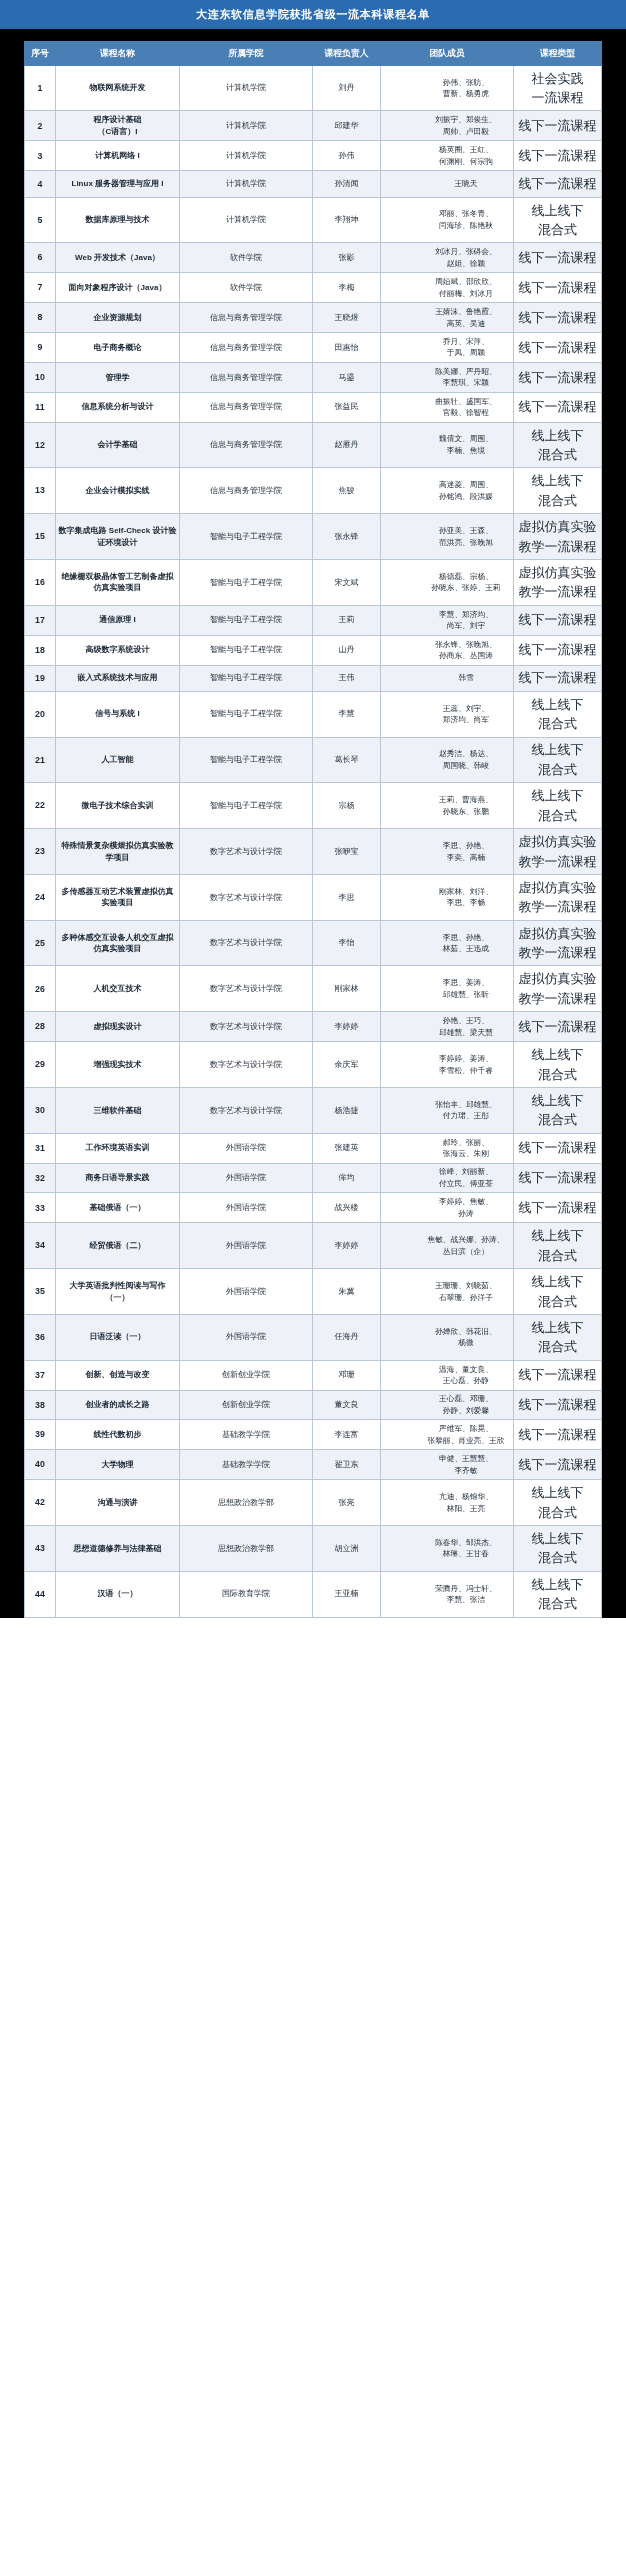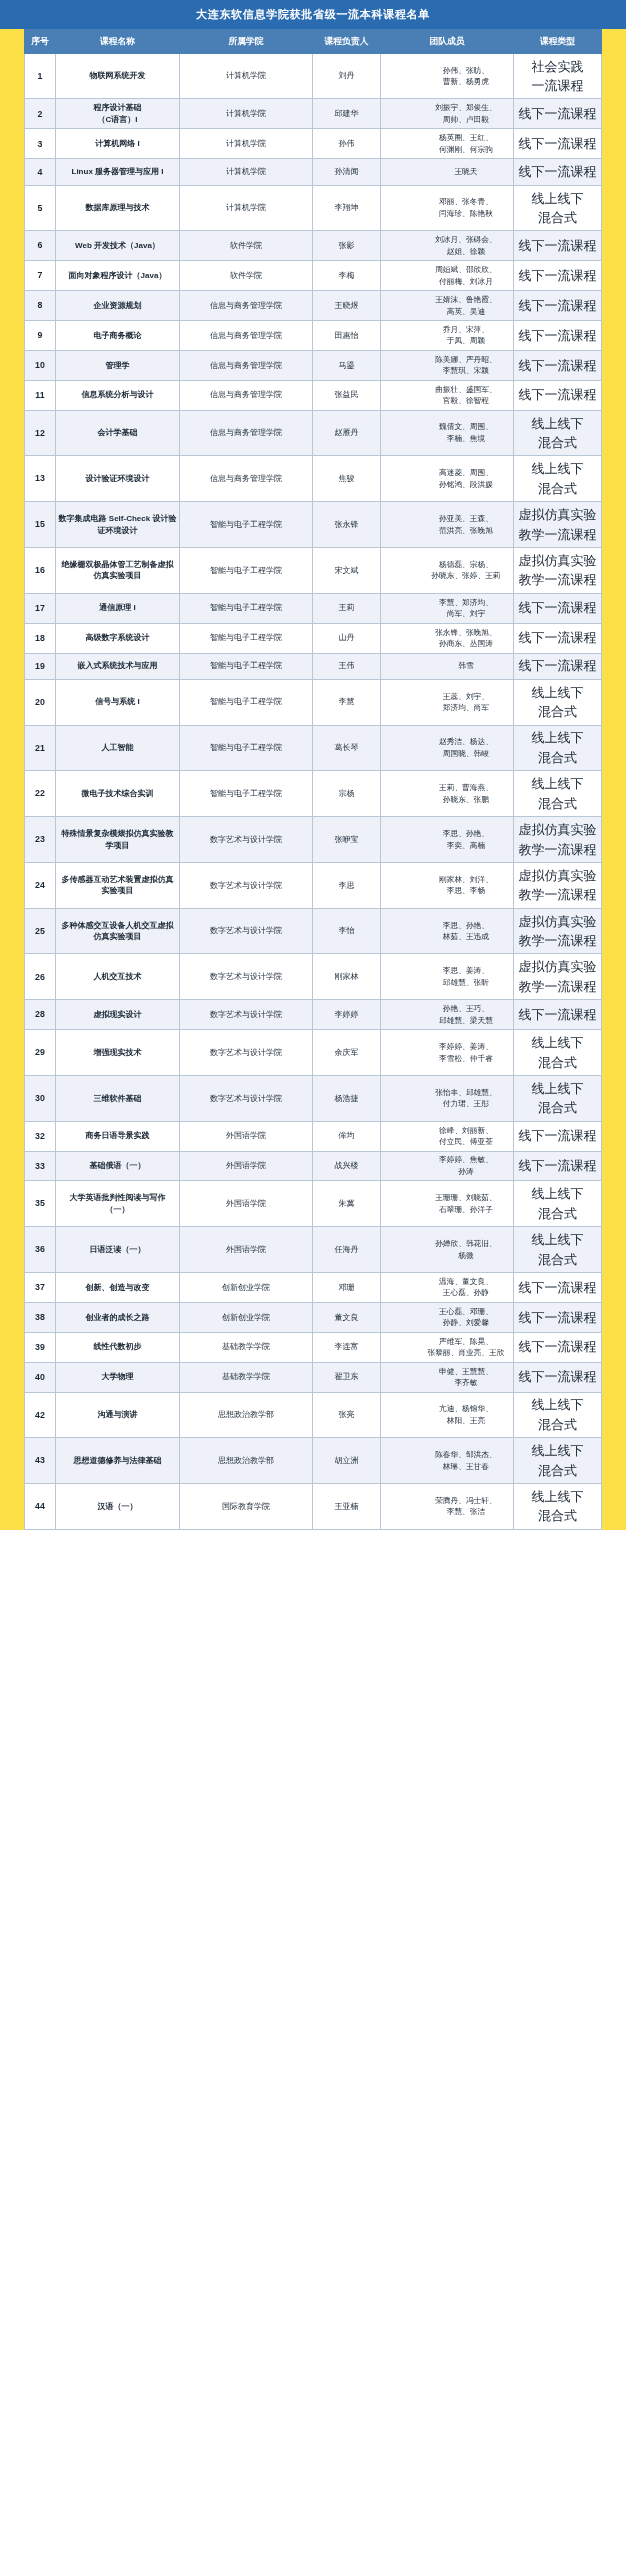--- a/index.html
+++ b/index.html
@@ -1,35 +1,35 @@
 <!DOCTYPE html>
 <html style="font-size:11.8px"><head>
 <meta charset="utf-8">
 <style>
   html,body{margin:0;padding:0;background:#ffffff;}
   body{
     font-family:"Liberation Sans","DejaVu Sans",sans-serif;
     width:626px;
   }
-  .page{width:626px;position:relative;background:#fde047;}
+  .page{width:626px;position:relative;background:#000000;}
   .title-bar{
     background:#2e6da4;
     background:#2b6cb0;
     color:#ffffff;
     text-align:center;
     font-size:11px;
     font-weight:bold;
     letter-spacing:0.7px;
     padding:6.6px 0 6.6px 0;
     line-height:1.4;
   }
   table{
     border-collapse:collapse;
     width:520px;
-    margin:0 auto;
+    margin:12px auto;
     table-layout:fixed;
   }
   th,td{
     border:0.7px solid #b9c6d6;
     font-size:8px;
     color:#1b2735;
     text-align:center;
     vertical-align:middle;
     padding:2.9px 2.2px;
     line-height:1.45;
@@ -190,21 +190,21 @@
           <td class="cname multiline">会计学基础</td>
           <td class="dept multiline">信息与商务管理学院</td>
           <td class="leader multiline">赵雁丹</td>
           <td class="team multiline">魏倩文、周围、
 李楠、焦境</td>
           <td class="type multiline">线上线下
 混合式</td>
         </tr>
         <tr>
           <td class="no multiline">13</td>
-          <td class="cname multiline">设计验证环境设计</td>
+          <td class="cname multiline">企业会计模拟实线</td>
           <td class="dept multiline">信息与商务管理学院</td>
           <td class="leader multiline">焦骏</td>
           <td class="team multiline">高迷菱、周围、
 孙铭鸿、段洪媛</td>
           <td class="type multiline">线上线下
 混合式</td>
         </tr>
         <tr>
           <td class="no multiline">15</td>
           <td class="cname multiline">数字集成电路 Self-Check 设计验证环境设计</td>
@@ -344,36 +344,55 @@
           <td class="no multiline">30</td>
           <td class="cname multiline">三维软件基础</td>
           <td class="dept multiline">数字艺术与设计学院</td>
           <td class="leader multiline">杨浩捷</td>
           <td class="team multiline">张怡丰、邱雄慧、
 付力珺、王彤</td>
           <td class="type multiline">线上线下
 混合式</td>
         </tr>
         <tr>
+          <td class="no multiline">31</td>
+          <td class="cname multiline">工作环境英语实训</td>
+          <td class="dept multiline">外国语学院</td>
+          <td class="leader multiline">张建英</td>
+          <td class="team multiline">郝玲、张丽、
+张海云、朱刚</td>
+          <td class="type multiline">线下一流课程</td>
+        </tr>
+        <tr>
           <td class="no multiline">32</td>
           <td class="cname multiline">商务日语导景实践</td>
           <td class="dept multiline">外国语学院</td>
           <td class="leader multiline">侔均</td>
           <td class="team multiline">徐峰、刘丽新、
 付立民、傅亚荃</td>
           <td class="type multiline">线下一流课程</td>
         </tr>
         <tr>
           <td class="no multiline">33</td>
           <td class="cname multiline">基础俄语（一）</td>
           <td class="dept multiline">外国语学院</td>
           <td class="leader multiline">战兴楼</td>
           <td class="team multiline">李婷婷、焦敏、
 孙涛</td>
           <td class="type multiline">线下一流课程</td>
+        </tr>
+        <tr>
+          <td class="no multiline">34</td>
+          <td class="cname multiline">经贸俄语（二）</td>
+          <td class="dept multiline">外国语学院</td>
+          <td class="leader multiline">李婷婷</td>
+          <td class="team multiline">焦敏、战兴娜、孙涛、
+丛日滨（企）</td>
+          <td class="type multiline">线上线下
+混合式</td>
         </tr>
         <tr>
           <td class="no multiline">35</td>
           <td class="cname multiline">大学英语批判性阅读与写作（一）</td>
           <td class="dept multiline">外国语学院</td>
           <td class="leader multiline">朱冀</td>
           <td class="team multiline">王珊珊、刘晓茹、
 石翠珊、孙洋子</td>
           <td class="type multiline">线上线下
 混合式</td>

